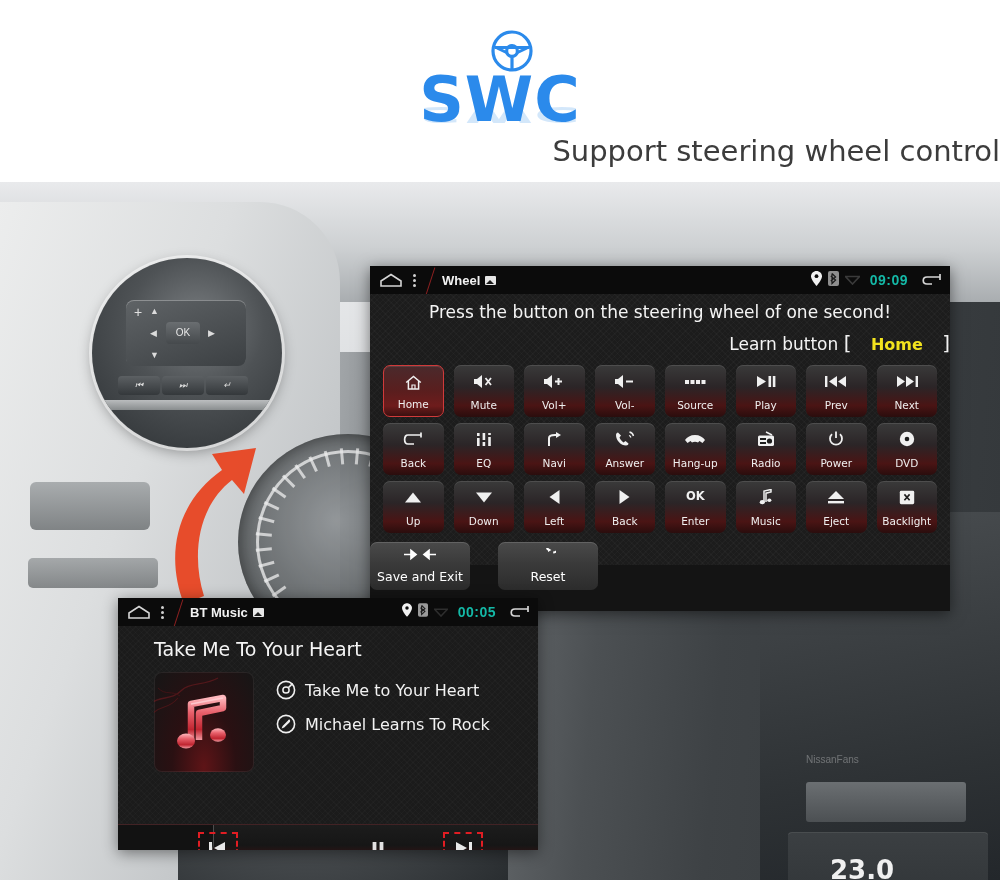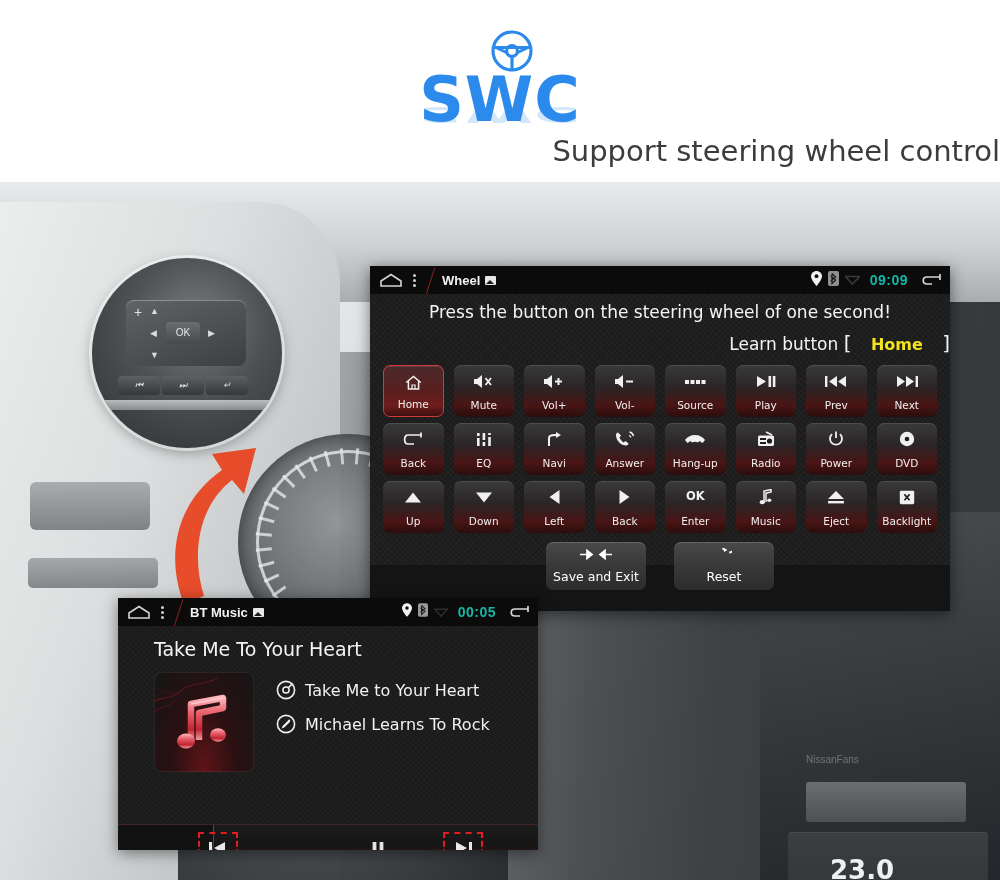--- a/index.html
+++ b/index.html
@@ -148,21 +148,21 @@
          background: linear-gradient(180deg, #3a3a3a 0%, #2b2527 42%, #4a1414 78%, #2a0d0d 100%);
          box-shadow: inset 0 1px 0 rgba(255,255,255,.10); }
   .key.sel { background: linear-gradient(180deg, #4a2a2c 0%, #5a1e1e 50%, #6e1c1c 80%, #3a1010 100%);
              border: 1.5px solid #d03a3a; }
   .key .ki { position: absolute; left: 0; right: 0; top: 7px; text-align: center;
              color: #f0f0f0; font-size: 15px; line-height: 16px; height: 18px; }
   .key .kl { position: absolute; left: 0; right: 0; bottom: 6px; text-align: center;
              color: #efefef; font-size: 10.5px; font-family: "DejaVu Sans", sans-serif; }
   .key .ki svg { vertical-align: middle; }
 
-  .actionrow { display: flex; justify-content: center; gap: 28px; margin-top: 9px; }
+  .actionrow { display: flex; gap: 28px; margin-top: 9px; }
   .abtn { width: 100px; height: 48px; border-radius: 7px; position: relative; cursor: pointer;
           background: linear-gradient(180deg,#4a4a4a 0%, #3a3a3a 45%, #2c2c2c 100%);
           box-shadow: inset 0 1px 0 rgba(255,255,255,.14); }
   .abtn .ki { position: absolute; left: 0; right: 0; top: 6px; text-align: center; color: #fff;
               font-size: 14px; height: 17px; }
   .abtn .kl { position: absolute; left: 0; right: 0; bottom: 6px; text-align: center; color: #fff;
               font-size: 12.5px; font-family: "DejaVu Sans", sans-serif; }
 
   
   .panel-music { position: absolute; left: 118px; top: 598px; width: 420px; height: 252px;

